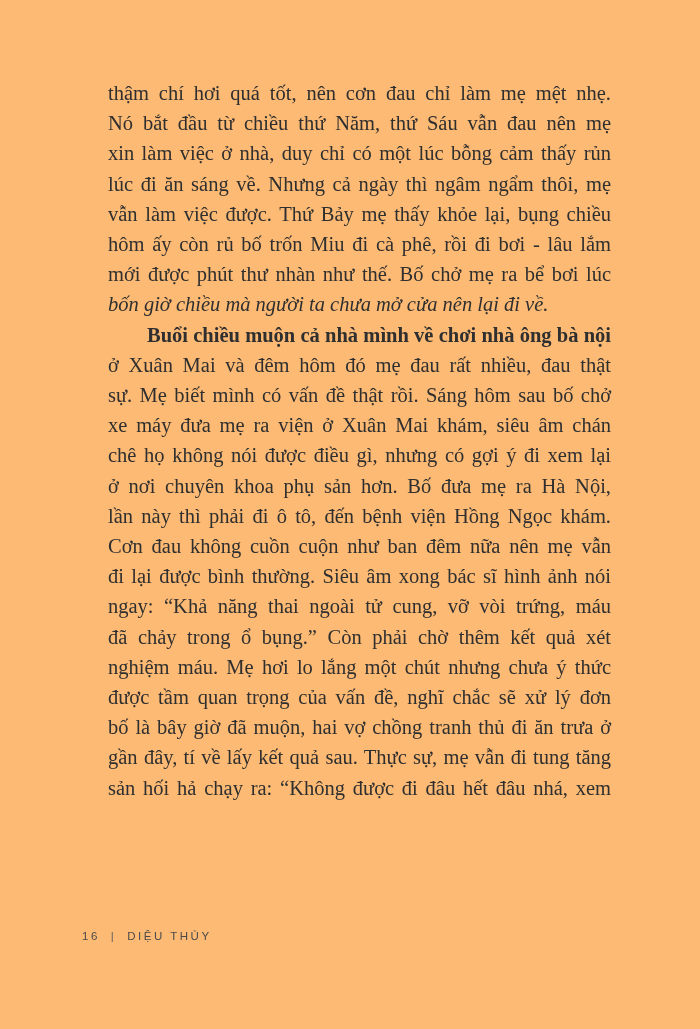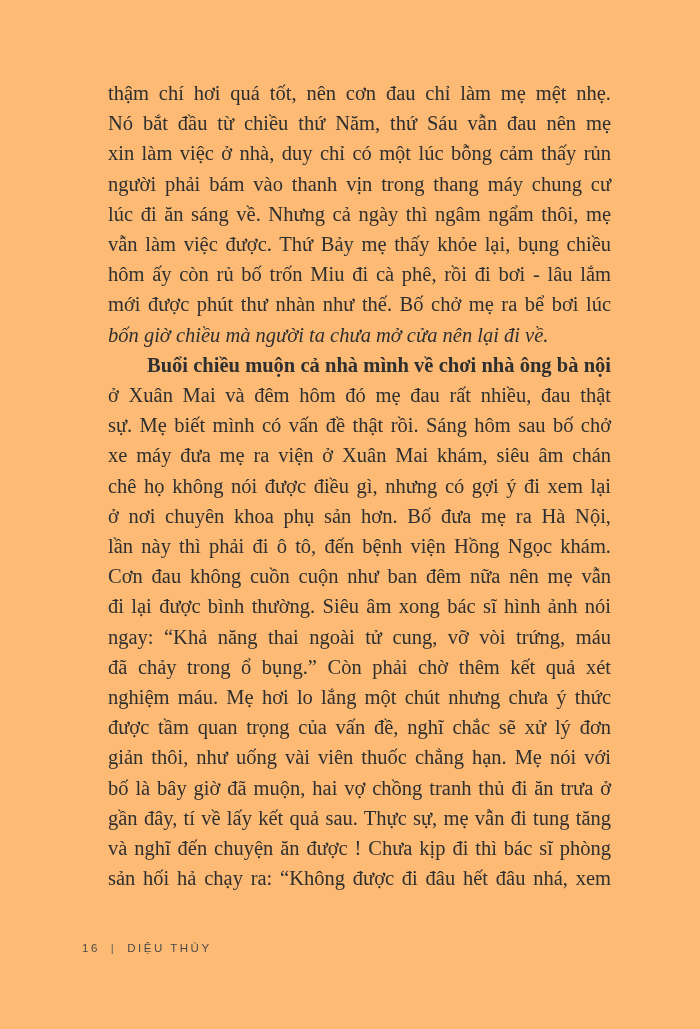--- a/index.html
+++ b/index.html
@@ -40,21 +40,20 @@
   .footer {
     position: absolute;
     left: 82px;
     top: 930px;
     display: flex;
     align-items: flex-end;
     font-family: "Liberation Sans", sans-serif;
     font-size: 11.5px;
     letter-spacing: 2.5px;
     color: #4a4a4a;
-    margin-top: 12px;
   }
   .footer .num {
     margin-right: 11px;
   }
   .footer .sep {
     margin-right: 11px;
     color: #5e5e5e;
   }
   .footer .author {
     white-space: nowrap;
@@ -62,43 +61,40 @@
 </style>
 </head>
 <body>
 
 <div class="page">
 
   <div class="text-block">
     <div class="line">thậm chí hơi quá tốt, nên cơn đau chỉ làm mẹ mệt nhẹ.</div>
     <div class="line">Nó bắt đầu từ chiều thứ Năm, thứ Sáu vẫn đau nên mẹ</div>
     <div class="line">xin làm việc ở nhà, duy chỉ có một lúc bỗng cảm thấy rủn</div>
-    <div class="line">người phải bám vào thanh vịn trong thang máy chung cư</div>
     <div class="line">lúc đi ăn sáng về. Nhưng cả ngày thì ngâm ngẩm thôi, mẹ</div>
     <div class="line">vẫn làm việc được. Thứ Bảy mẹ thấy khỏe lại, bụng chiều</div>
     <div class="line">hôm ấy còn rủ bố trốn Miu đi cà phê, rồi đi bơi - lâu lắm</div>
     <div class="line">mới được phút thư nhàn như thế. Bố chở mẹ ra bể bơi lúc</div>
     <div class="line para-end">bốn giờ chiều mà người ta chưa mở cửa nên lại đi về.</div>
     <div class="line indent">Buổi chiều muộn cả nhà mình về chơi nhà ông bà nội</div>
     <div class="line">ở Xuân Mai và đêm hôm đó mẹ đau rất nhiều, đau thật</div>
     <div class="line">sự. Mẹ biết mình có vấn đề thật rồi. Sáng hôm sau bố chở</div>
     <div class="line">xe máy đưa mẹ ra viện ở Xuân Mai khám, siêu âm chán</div>
     <div class="line">chê họ không nói được điều gì, nhưng có gợi ý đi xem lại</div>
     <div class="line">ở nơi chuyên khoa phụ sản hơn. Bố đưa mẹ ra Hà Nội,</div>
     <div class="line">lần này thì phải đi ô tô, đến bệnh viện Hồng Ngọc khám.</div>
     <div class="line">Cơn đau không cuồn cuộn như ban đêm nữa nên mẹ vẫn</div>
     <div class="line">đi lại được bình thường. Siêu âm xong bác sĩ hình ảnh nói</div>
     <div class="line">ngay: “Khả năng thai ngoài tử cung, vỡ vòi trứng, máu</div>
     <div class="line">đã chảy trong ổ bụng.” Còn phải chờ thêm kết quả xét</div>
     <div class="line">nghiệm máu. Mẹ hơi lo lắng một chút nhưng chưa ý thức</div>
     <div class="line">được tầm quan trọng của vấn đề, nghĩ chắc sẽ xử lý đơn</div>
-    <div class="line">giản thôi, như uống vài viên thuốc chẳng hạn. Mẹ nói với</div>
     <div class="line">bố là bây giờ đã muộn, hai vợ chồng tranh thủ đi ăn trưa ở</div>
     <div class="line">gần đây, tí về lấy kết quả sau. Thực sự, mẹ vẫn đi tung tăng</div>
-    <div class="line">và nghĩ đến chuyện ăn được ! Chưa kịp đi thì bác sĩ phòng</div>
     <div class="line">sản hối hả chạy ra: “Không được đi đâu hết đâu nhá, xem</div>
   </div>
 
   <div class="footer">
     <span class="num">16</span>
     <span class="sep">|</span>
     <span class="author">DIỆU THỦY</span>
   </div>
 
 </div>

